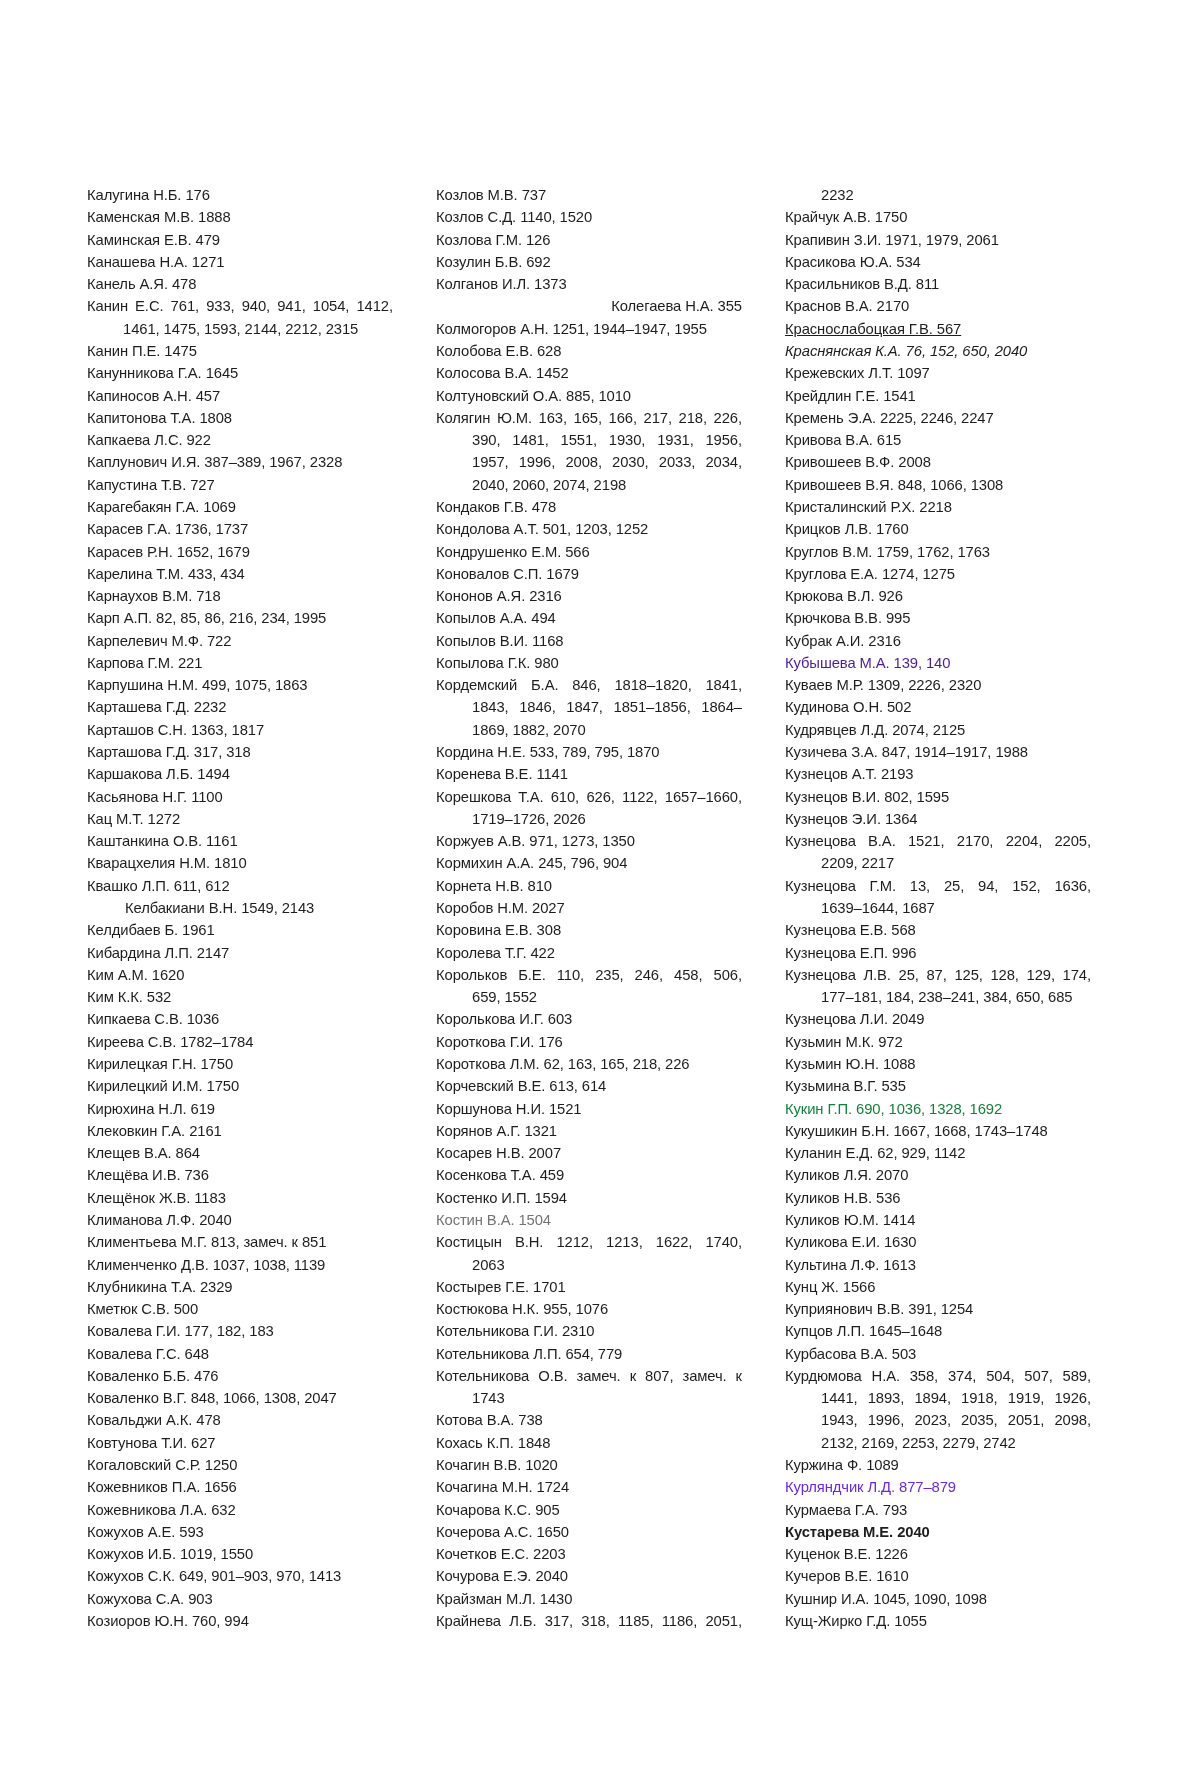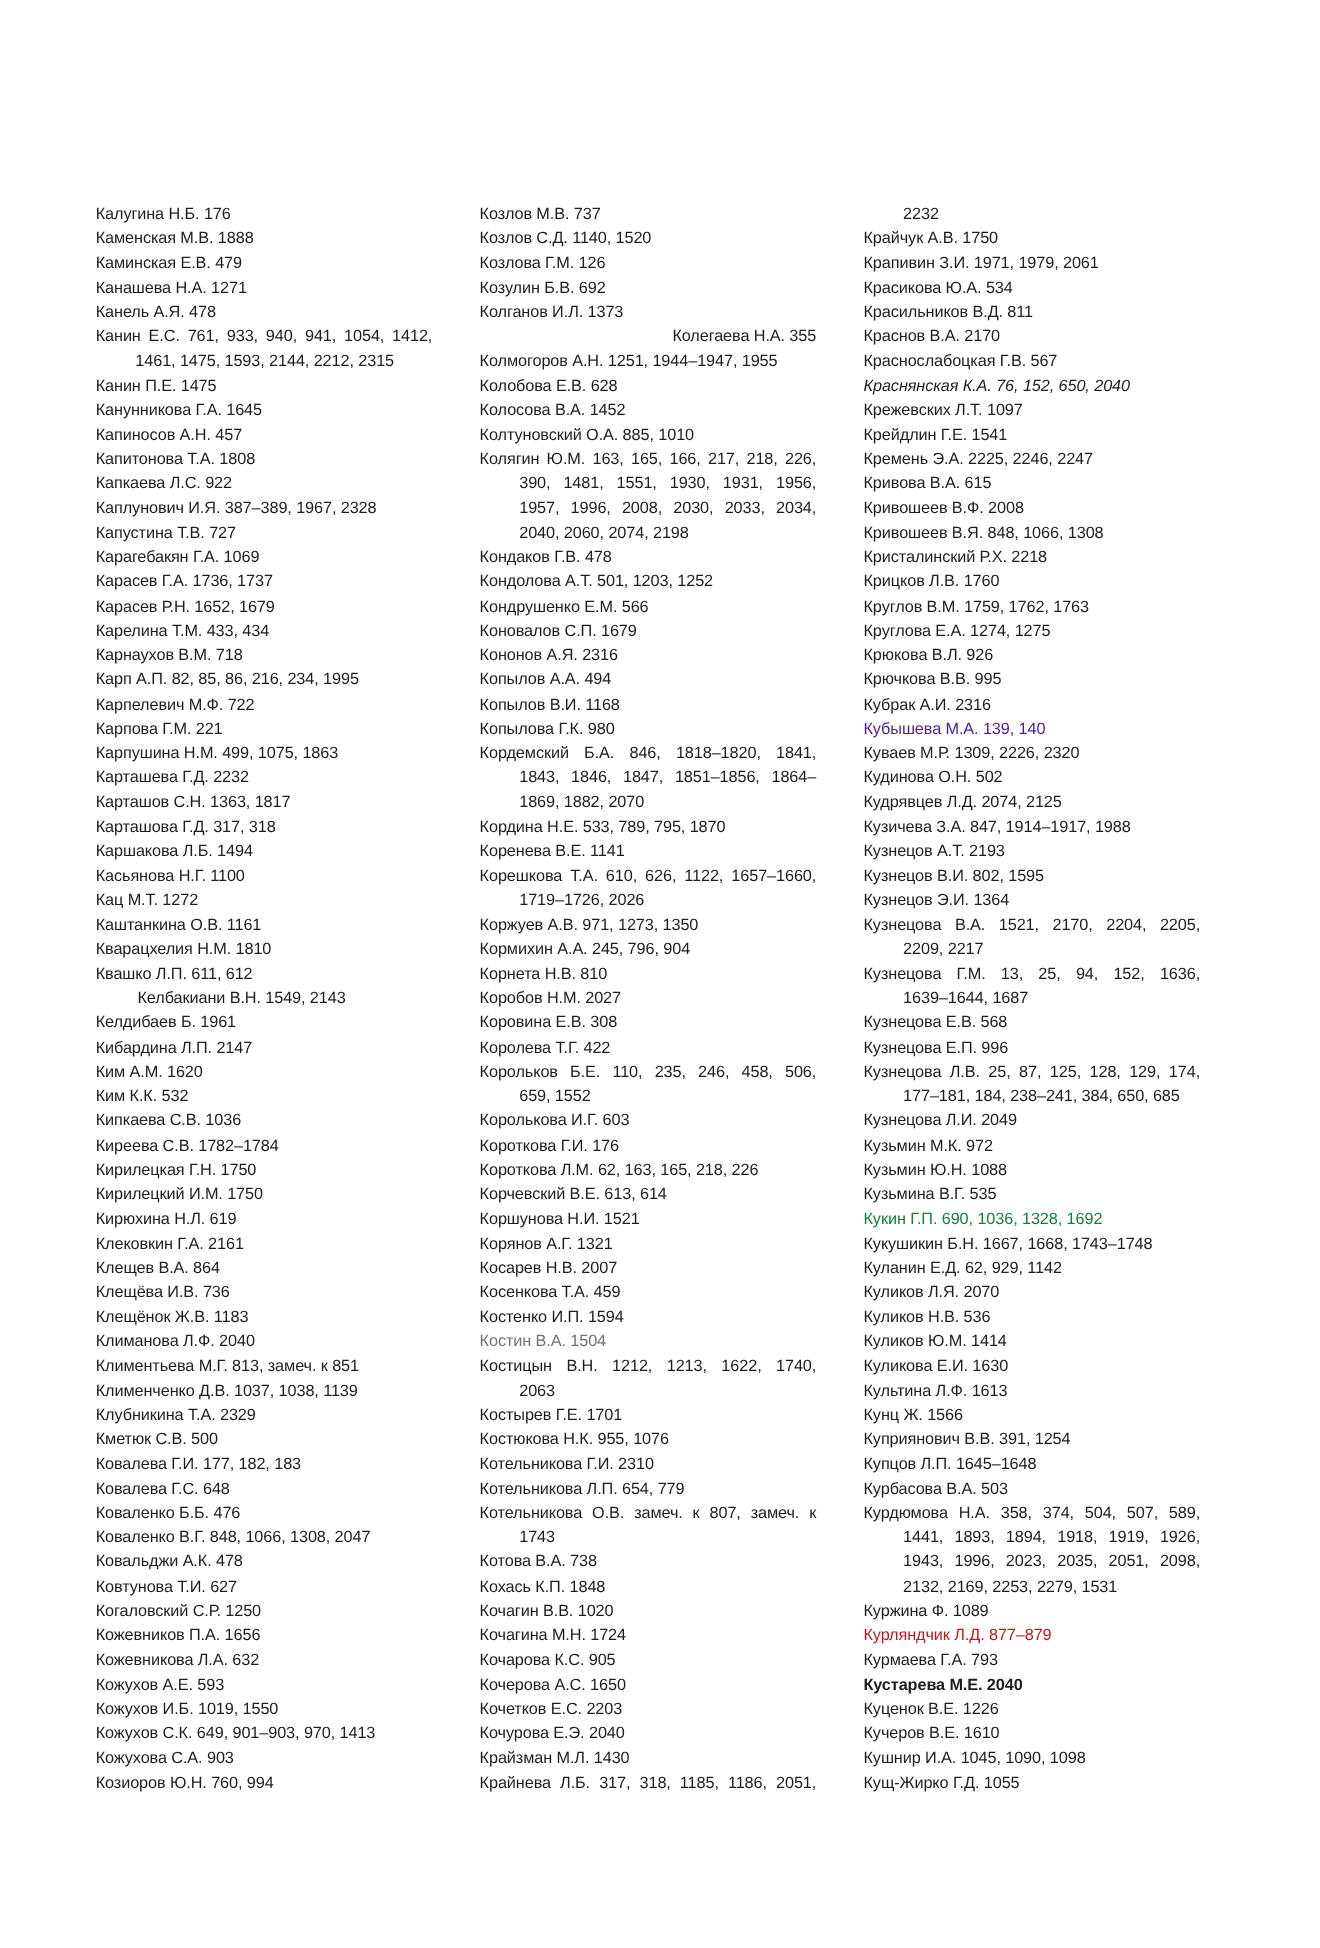--- a/index.html
+++ b/index.html
@@ -185,21 +185,21 @@
         <div class="ln" style="color: rgb(30, 30, 30);">Крайзман М.Л. 1430</div>
         <div class="ln just" style="color: rgb(30, 30, 30);">Крайнева Л.Б. 317, 318, 1185, 1186, 2051,</div>
       </div>
     <div class="col">
         <div class="ln ind" style="color: rgb(30, 30, 30);">2232</div>
         <div class="ln" style="color: rgb(30, 30, 30);">Крайчук А.В. 1750</div>
         <div class="ln" style="color: rgb(30, 30, 30);">Крапивин З.И. 1971, 1979, 2061</div>
         <div class="ln" style="color: rgb(30, 30, 30);">Красикова Ю.А. 534</div>
         <div class="ln" style="color: rgb(30, 30, 30);">Красильников В.Д. 811</div>
         <div class="ln" style="color: rgb(30, 30, 30);">Краснов В.А. 2170</div>
-        <div class="ln" style="color: rgb(30, 30, 30);">Краснослабоцкая Г.В. 567</div>
+        <div class="ln" style="color: rgb(30, 30, 30); text-decoration: underline;">Краснослабоцкая Г.В. 567</div>
         <div class="ln" style="color: rgb(30, 30, 30); font-style: italic;">Краснянская К.А. 76, 152, 650, 2040</div>
         <div class="ln" style="color: rgb(30, 30, 30);">Крежевских Л.Т. 1097</div>
         <div class="ln" style="color: rgb(30, 30, 30);">Крейдлин Г.Е. 1541</div>
         <div class="ln" style="color: rgb(30, 30, 30);">Кремень Э.А. 2225, 2246, 2247</div>
         <div class="ln" style="color: rgb(30, 30, 30);">Кривова В.А. 615</div>
         <div class="ln" style="color: rgb(30, 30, 30);">Кривошеев В.Ф. 2008</div>
         <div class="ln" style="color: rgb(30, 30, 30);">Кривошеев В.Я. 848, 1066, 1308</div>
         <div class="ln" style="color: rgb(30, 30, 30);">Кристалинский Р.Х. 2218</div>
         <div class="ln" style="color: rgb(30, 30, 30);">Крицков Л.В. 1760</div>
         <div class="ln" style="color: rgb(30, 30, 30);">Круглов В.М. 1759, 1762, 1763</div>
@@ -235,23 +235,23 @@
         <div class="ln" style="color: rgb(30, 30, 30);">Куликов Ю.М. 1414</div>
         <div class="ln" style="color: rgb(30, 30, 30);">Куликова Е.И. 1630</div>
         <div class="ln" style="color: rgb(30, 30, 30);">Культина Л.Ф. 1613</div>
         <div class="ln" style="color: rgb(30, 30, 30);">Кунц Ж. 1566</div>
         <div class="ln" style="color: rgb(30, 30, 30);">Куприянович В.В. 391, 1254</div>
         <div class="ln" style="color: rgb(30, 30, 30);">Купцов Л.П. 1645–1648</div>
         <div class="ln" style="color: rgb(30, 30, 30);">Курбасова В.А. 503</div>
         <div class="ln just" style="color: rgb(30, 30, 30);">Курдюмова Н.А. 358, 374, 504, 507, 589,</div>
         <div class="ln ind just" style="color: rgb(30, 30, 30);">1441, 1893, 1894, 1918, 1919, 1926,</div>
         <div class="ln ind just" style="color: rgb(30, 30, 30);">1943, 1996, 2023, 2035, 2051, 2098,</div>
-        <div class="ln ind" style="color: rgb(30, 30, 30);">2132, 2169, 2253, 2279, 1531</div>
+        <div class="ln ind" style="color: rgb(30, 30, 30);">2132, 2169, 2253, 2279, 2742</div>
         <div class="ln" style="color: rgb(30, 30, 30);">Куржина Ф. 1089</div>
-        <div class="ln" style="color: #b91c1c;">Курляндчик Л.Д. 877–879</div>
+        <div class="ln" style="color: #6d28d9;">Курляндчик Л.Д. 877–879</div>
         <div class="ln" style="color: rgb(30, 30, 30);">Курмаева Г.А. 793</div>
         <div class="ln" style="color: rgb(30, 30, 30); font-weight: bold;">Кустарева М.Е. 2040</div>
         <div class="ln" style="color: rgb(30, 30, 30);">Куценок В.Е. 1226</div>
         <div class="ln" style="color: rgb(30, 30, 30);">Кучеров В.Е. 1610</div>
         <div class="ln" style="color: rgb(30, 30, 30);">Кушнир И.А. 1045, 1090, 1098</div>
         <div class="ln" style="color: rgb(30, 30, 30);">Кущ-Жирко Г.Д. 1055</div>
       </div>
   </div>
 </div>
 

